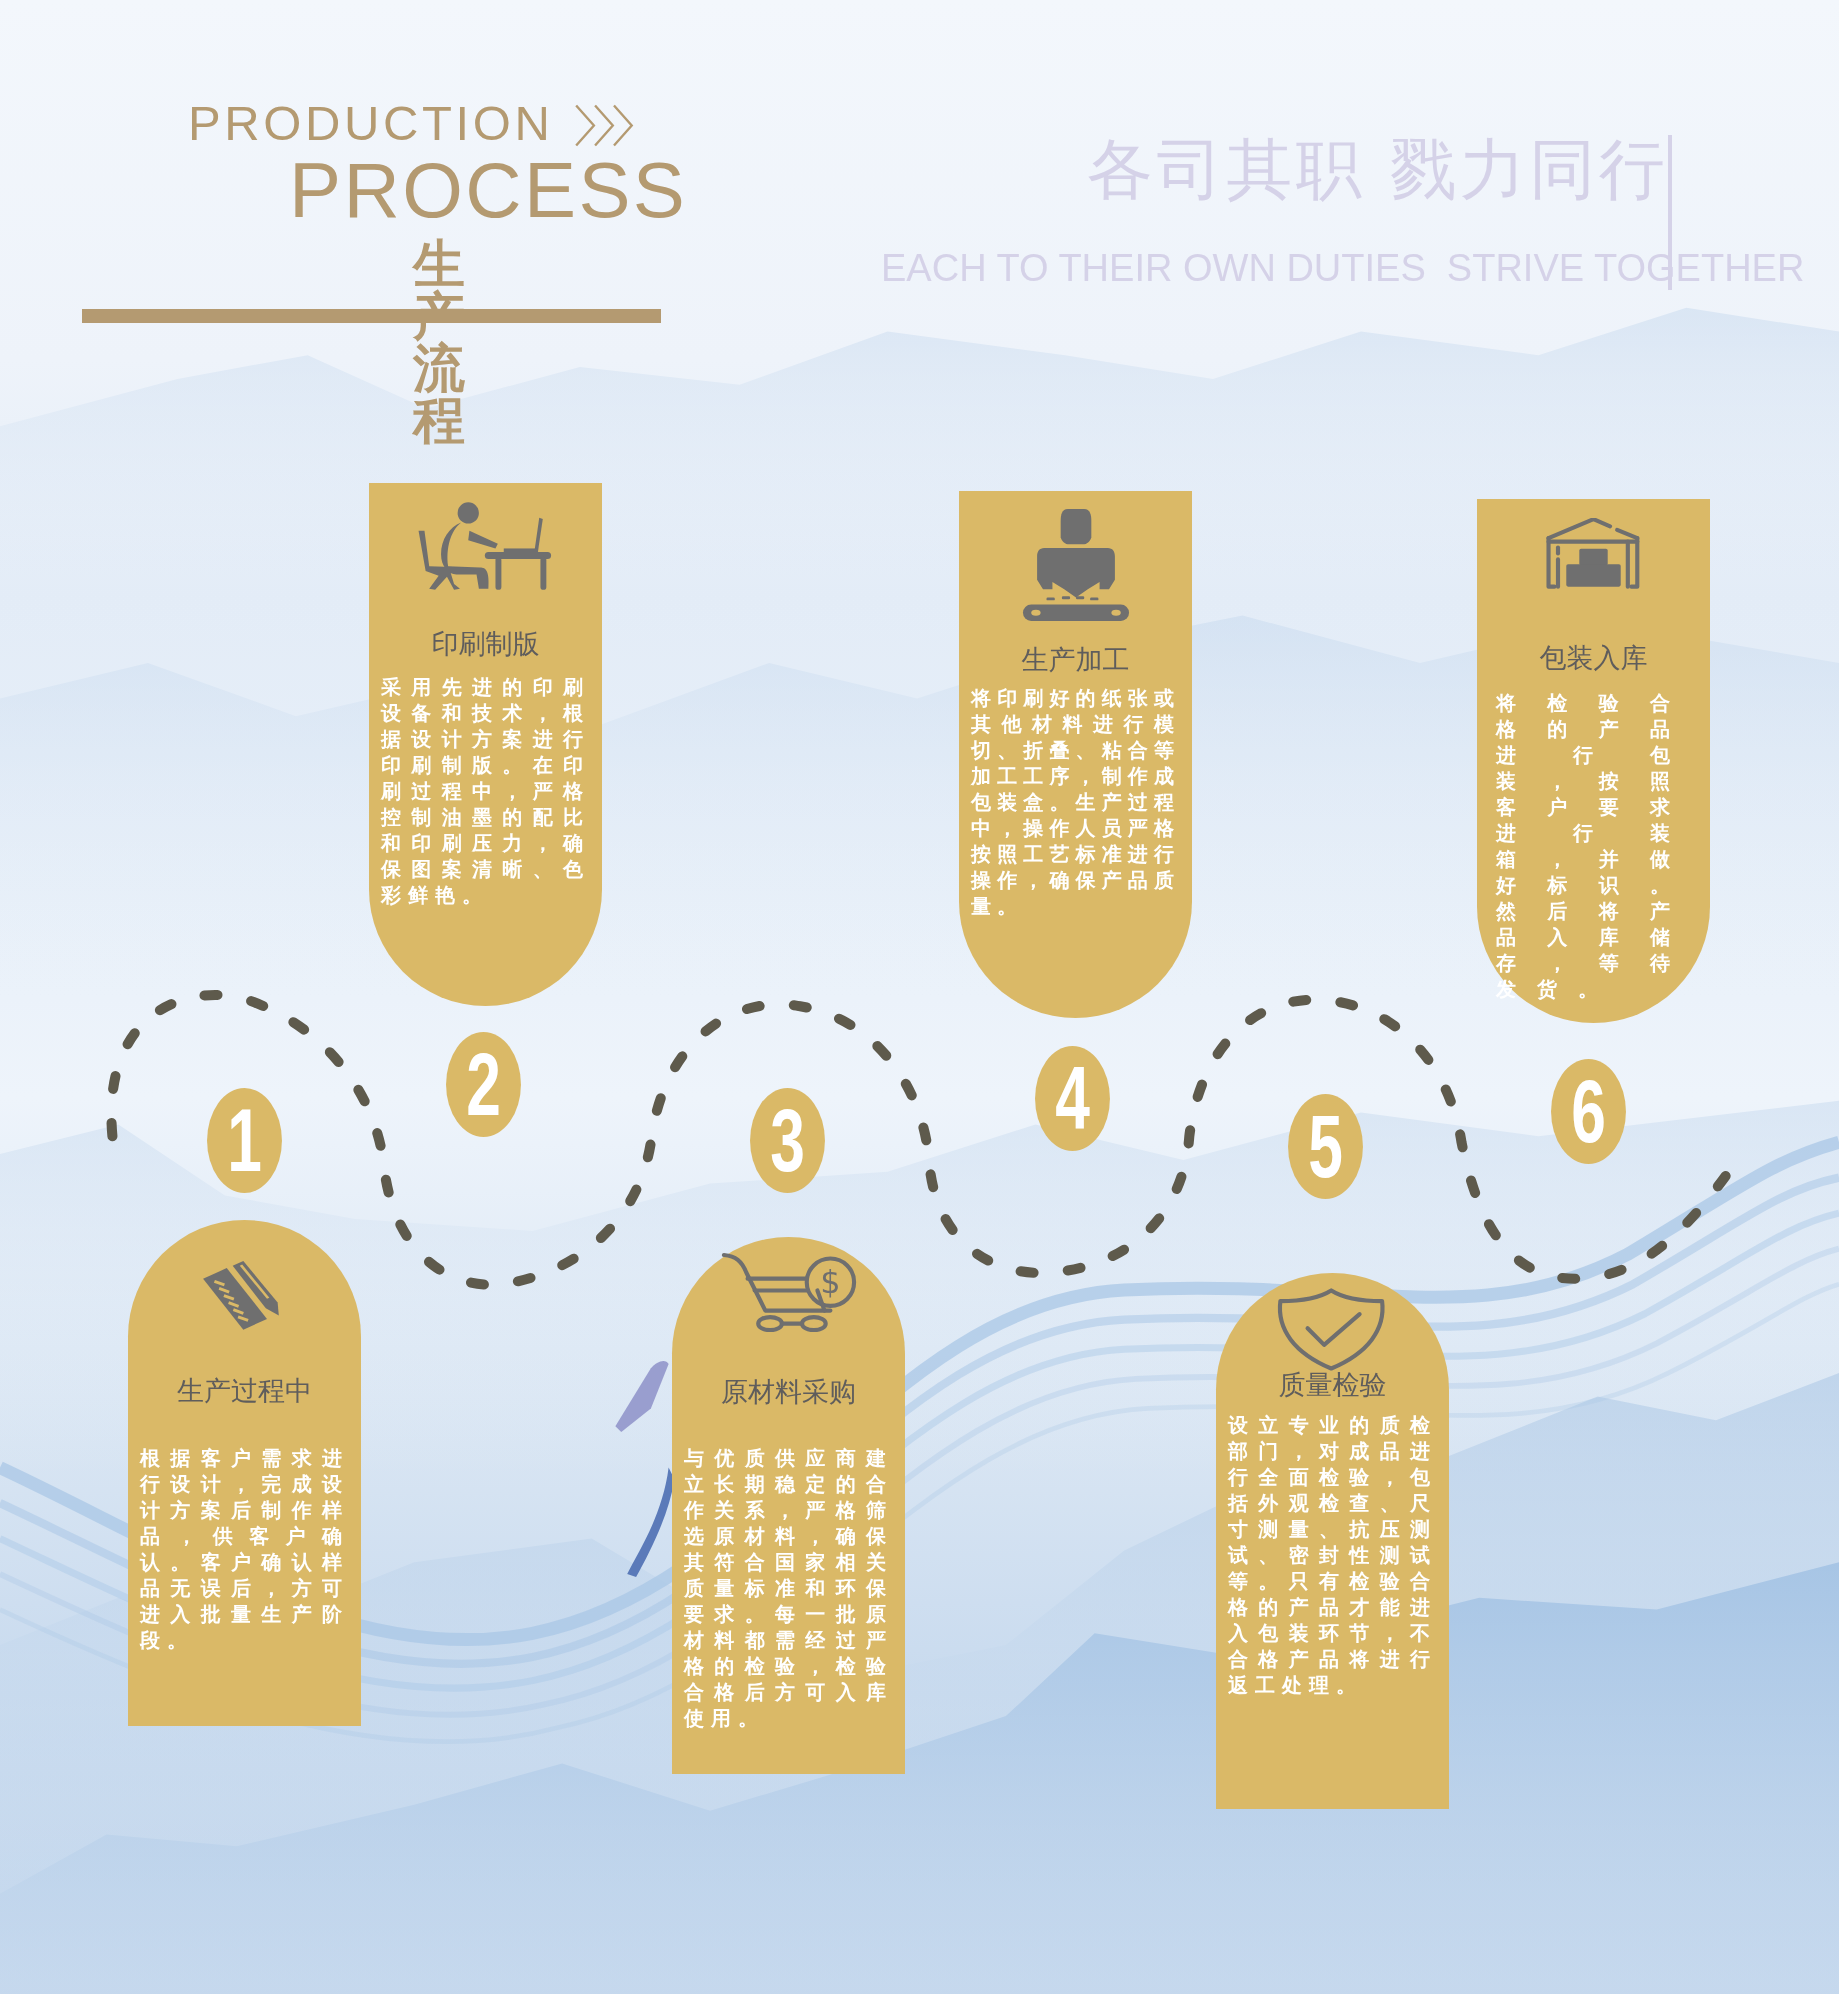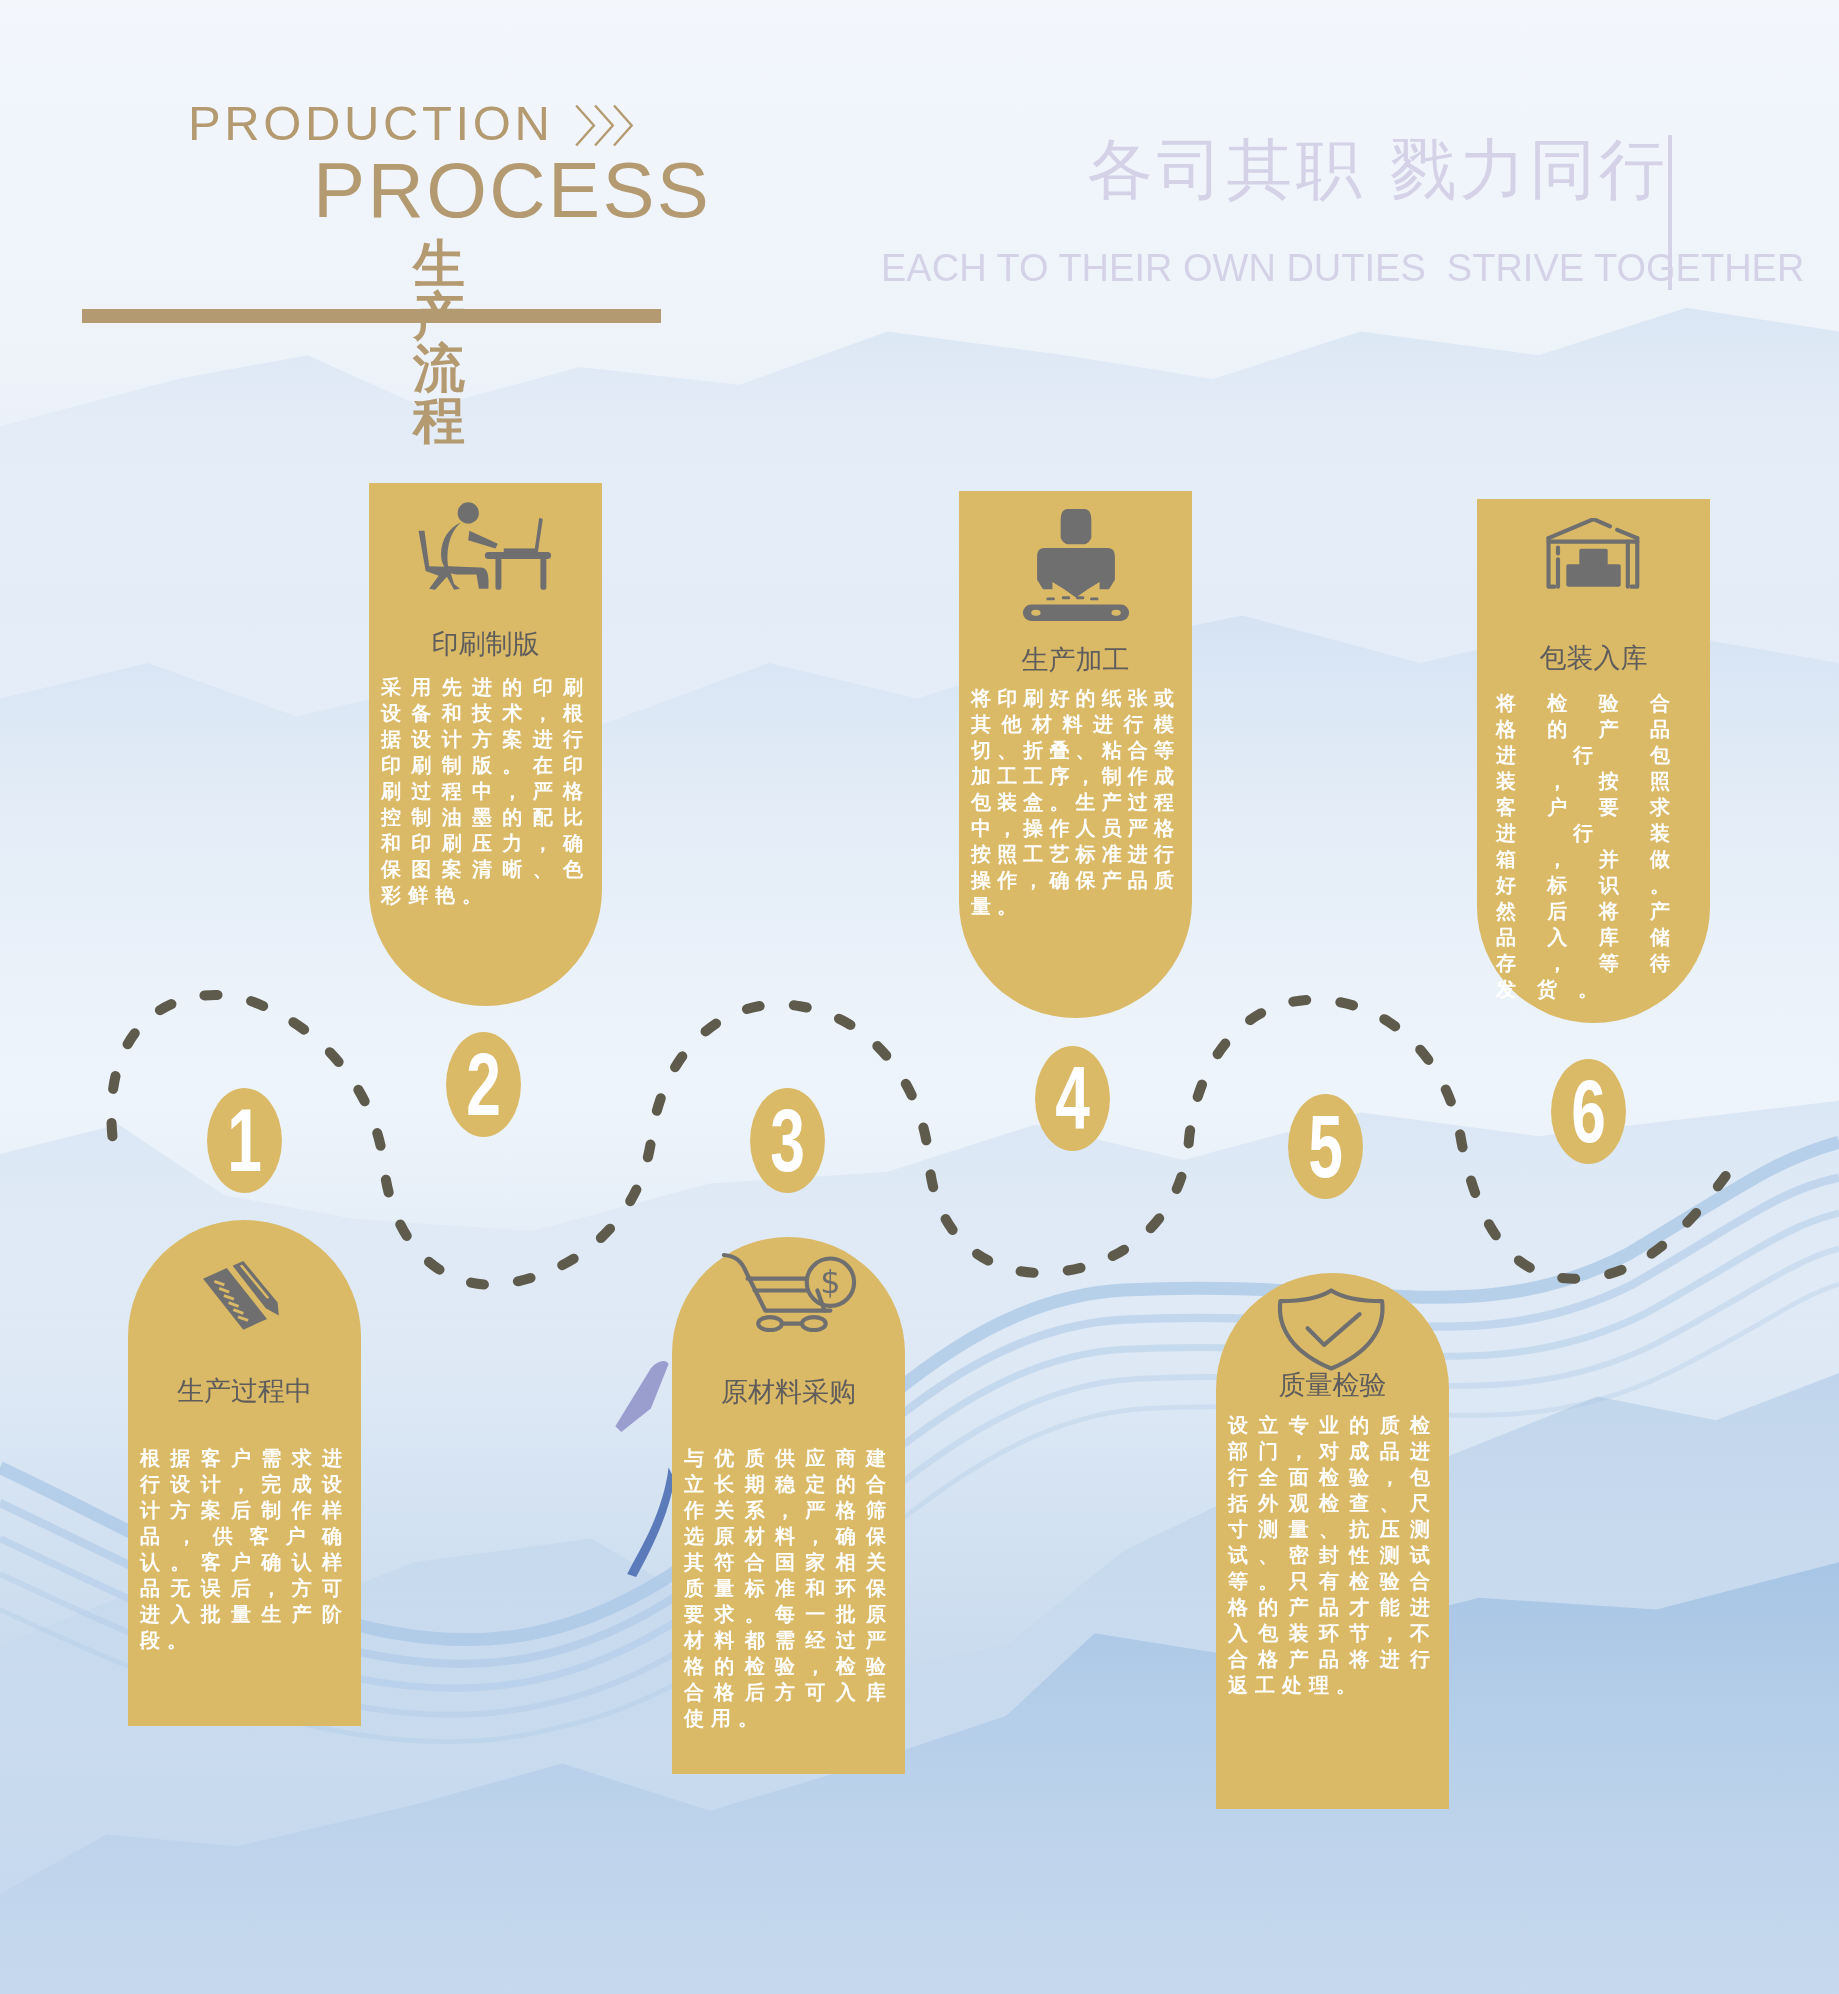--- a/index.html
+++ b/index.html
@@ -12,21 +12,21 @@
   .heading-block { position: absolute; left: 0; top: 0; }
   .prod-word {
     position: absolute; left: 188px; top: 99px;
     font-family: Liberation Sans, sans-serif; font-size: 49px; letter-spacing: 3.6px;
     color: #b49a71; font-weight: 400; line-height: 1;
   }
   .chevrons { position: absolute; left: 575px; top: 104px; }
   .process-word {
     position: absolute; left: 289px; top: 151px;
     font-family: "Liberation Sans", sans-serif; font-size: 78px; letter-spacing: 2.4px;
-    color: #b49a71; line-height: 1; margin-left: 24px;
+    color: #b49a71; line-height: 1;
   }
   .cn-title {
     position: absolute; left: 413px; top: 238px;
     font-size: 52px; font-weight: 700; color: #b49a71; line-height: 1; letter-spacing: 1.2px;
   }
   .title-rule { position: absolute; left: 82px; top: 309px; width: 579px; height: 14px; background: #b49a71; }
 
   .slogan-cn {
     position: absolute; left: 1087px; top: 137px;
     font-size: 66px; font-weight: 400; color: #d5d2e8; line-height: 1; letter-spacing: 3.6px;

